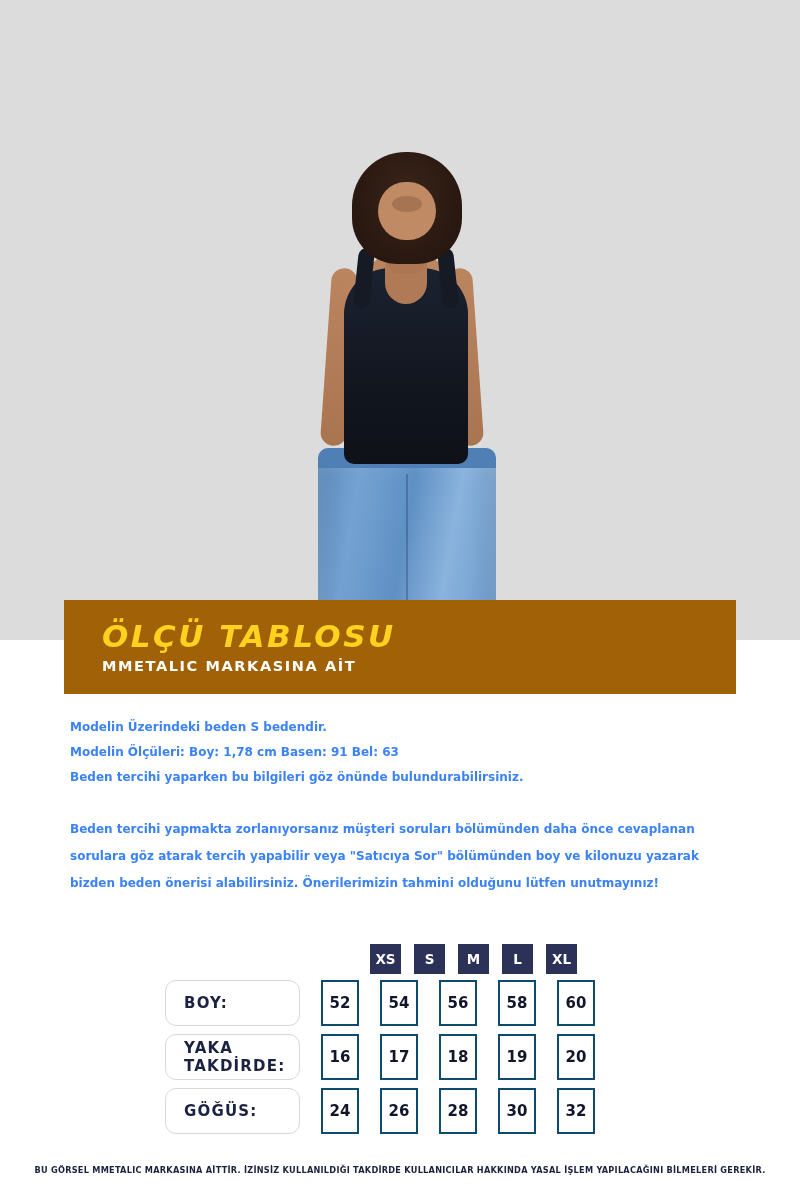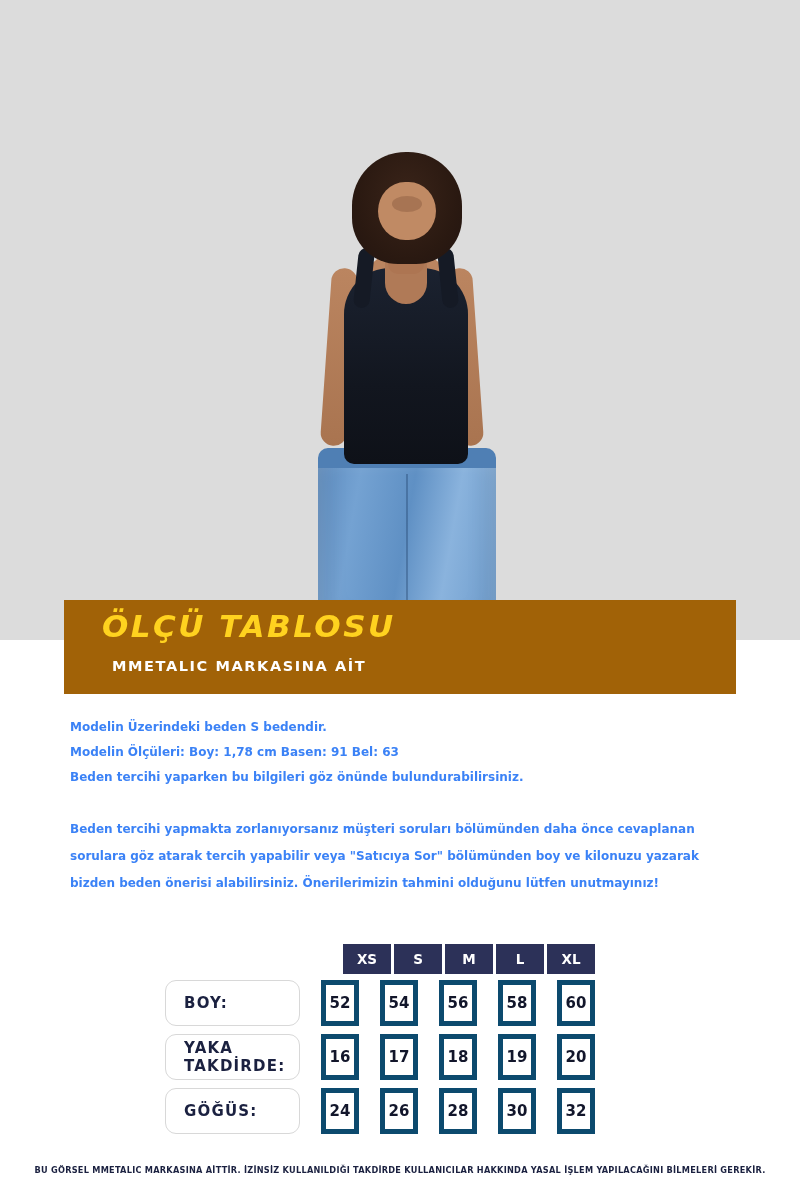--- a/index.html
+++ b/index.html
@@ -133,21 +133,21 @@
     color: #ffd21f;
     line-height: 1.05;
     margin: 0 0 6px 0;
   }
   .banner-sub {
     font-family: "DejaVu Sans", sans-serif;
     font-weight: bold;
     font-size: 14.5px;
     letter-spacing: 1.6px;
     color: #ffffff;
-    margin: 10px;
+    margin: 0;
   }
 
   
   .textblock {
     position: absolute;
     left: 70px; top: 715px;
     width: 660px;
     color: #3b82f6;
     font-family: "DejaVu Sans", sans-serif;
     font-weight: bold;
@@ -172,29 +172,29 @@
     padding-left: 18px;
     font-family: "DejaVu Sans", sans-serif;
     font-weight: bold;
     font-size: 15px;
     letter-spacing: 1.2px;
     color: #1b2140;
   }
   .st-spacer { width: 192px; }
   .st-cells { display: flex; }
   .st-head-cell {
-    width: 48px; height: 30px; margin-left: 3px;
+    width: 31px; height: 30px; margin-left: 13px;
     background: #2c3158; color: #ffffff;
     display: flex; align-items: center; justify-content: center;
     font-family: "DejaVu Sans", sans-serif;
     font-weight: bold; font-size: 13.5px;
   }
   .st-cell {
     width: 38px; height: 46px; margin-left: 21px;
-    background: #ffffff; border: 5px solid #0c4a6e;
+    background: #ffffff; border: 2px solid #0c4a6e;
     display: flex; align-items: center; justify-content: center;
     font-family: "DejaVu Sans", sans-serif;
     font-weight: bold; font-size: 15px; color: #12162b;
   }
   .st-row.body .st-rowhead { height: 46px; border-radius: 11px; }
   .st-head-row { margin-bottom: 6px; }
 
   
   .footer {
     position: absolute;

